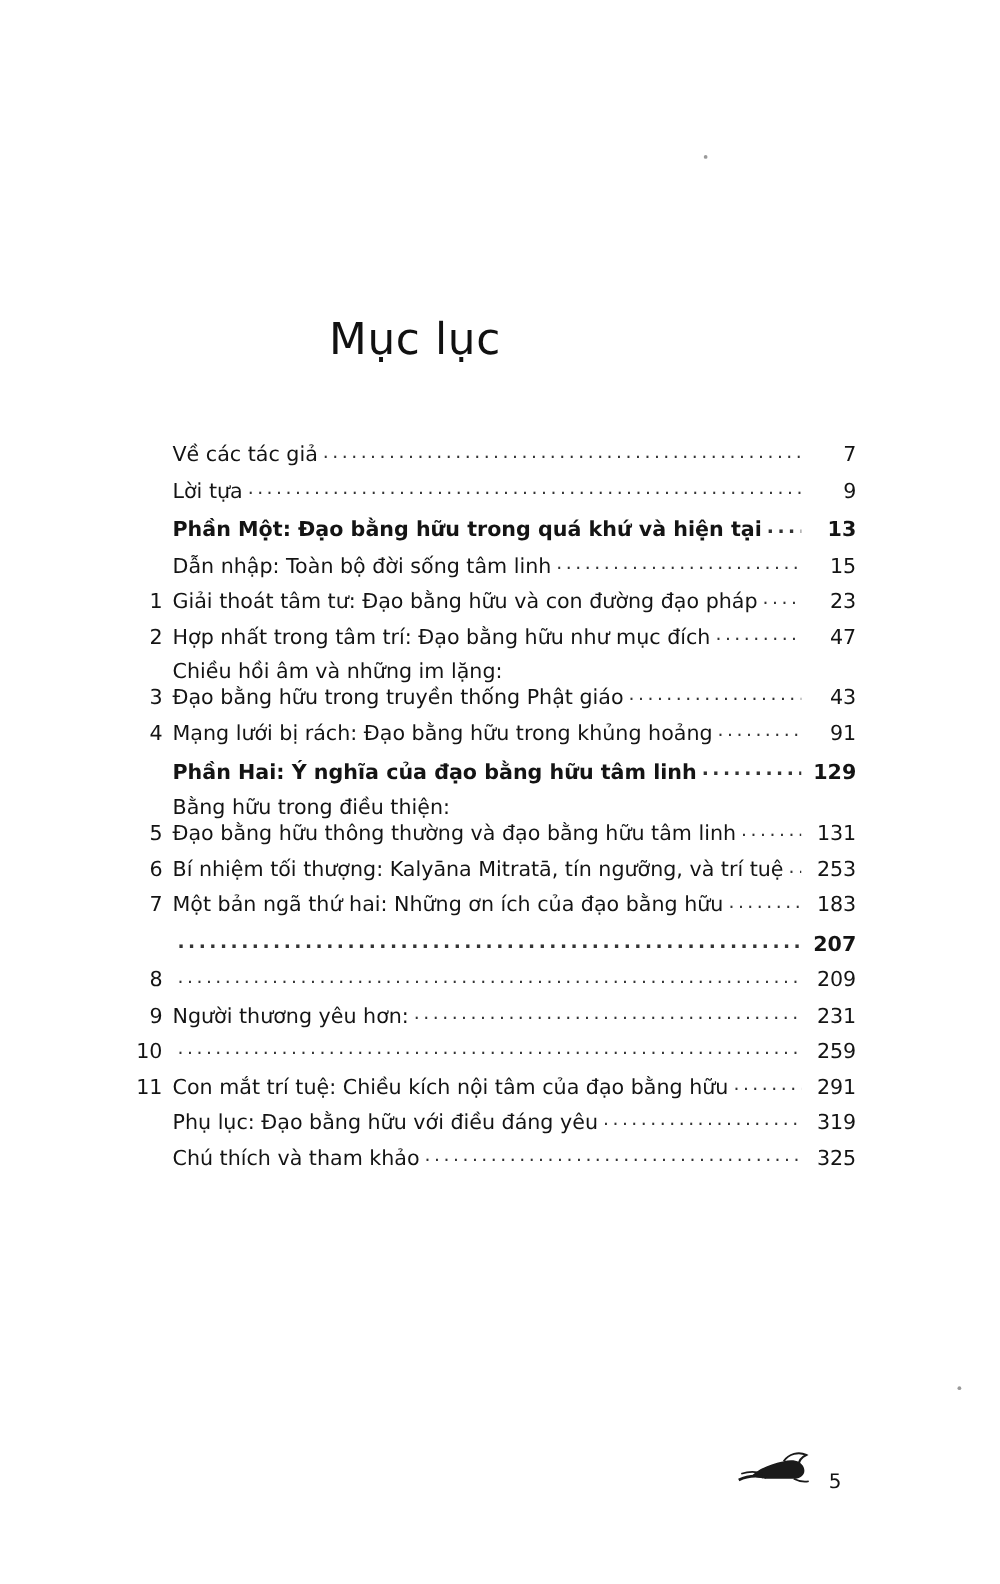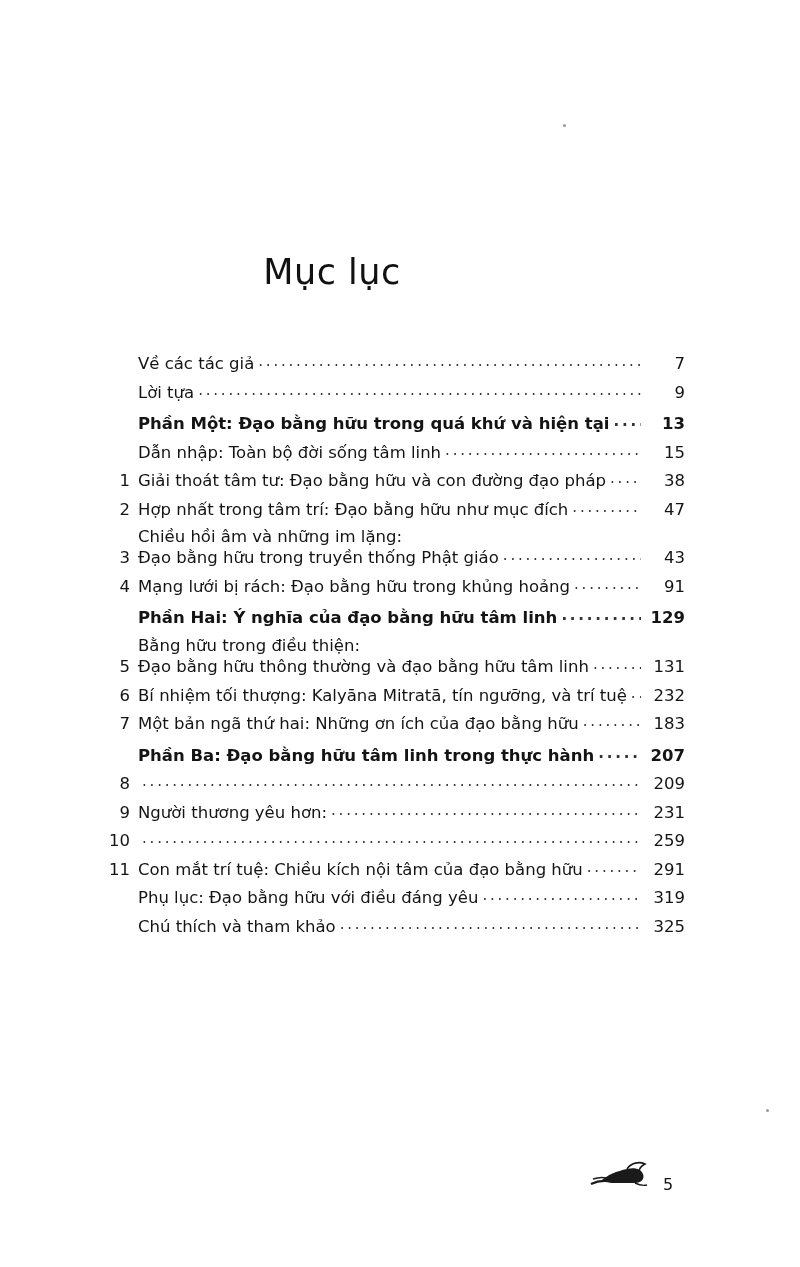--- a/index.html
+++ b/index.html
@@ -157,21 +157,21 @@
       <div class="row sub">
         <div class="num"></div>
         <div class="label"><span class="l1">Dẫn nhập: Toàn bộ đời sống tâm linh</span></div>
         <div class="dots">.......................................................................................................</div>
         <div class="page-no">15</div>
       </div>
       <div class="row">
         <div class="num">1</div>
         <div class="label"><span class="l1">Giải thoát tâm tư: Đạo bằng hữu và con đường đạo pháp</span></div>
         <div class="dots">.......................................................................................................</div>
-        <div class="page-no">38</div>
+        <div class="page-no">23</div>
       </div>
       <div class="row">
         <div class="num">2</div>
         <div class="label"><span class="l1">Hợp nhất trong tâm trí: Đạo bằng hữu như mục đích</span></div>
         <div class="dots">.......................................................................................................</div>
         <div class="page-no">47</div>
       </div>
       <div class="row two-line">
         <div class="num">3</div>
         <div class="label"><span class="l1">Chiều hồi âm và những im lặng:</span><span class="l2">Đạo bằng hữu trong truyền thống Phật giáo</span></div>
@@ -193,31 +193,30 @@
       <div class="row two-line">
         <div class="num">5</div>
         <div class="label"><span class="l1">Bằng hữu trong điều thiện:</span><span class="l2">Đạo bằng hữu thông thường và đạo bằng hữu tâm linh</span></div>
         <div class="dots">.......................................................................................................</div>
         <div class="page-no">131</div>
       </div>
       <div class="row">
         <div class="num">6</div>
         <div class="label"><span class="l1">Bí nhiệm tối thượng: Kalyāna Mitratā, tín ngưỡng, và trí tuệ</span></div>
         <div class="dots">.......................................................................................................</div>
-        <div class="page-no">232</div>
+        <div class="page-no">253</div>
       </div>
       <div class="row">
         <div class="num">7</div>
         <div class="label"><span class="l1">Một bản ngã thứ hai: Những ơn ích của đạo bằng hữu</span></div>
         <div class="dots">.......................................................................................................</div>
         <div class="page-no">183</div>
       </div>
       <div class="row part">
         <div class="num"></div>
-        <div class="label"><span class="l1">Phần Ba: Đạo bằng hữu tâm linh trong thực hành</span></div>
         <div class="dots">.......................................................................................................</div>
         <div class="page-no">207</div>
       </div>
       <div class="row">
         <div class="num">8</div>
         <div class="dots">.......................................................................................................</div>
         <div class="page-no">209</div>
       </div>
       <div class="row two-line">
         <div class="num">9</div>

